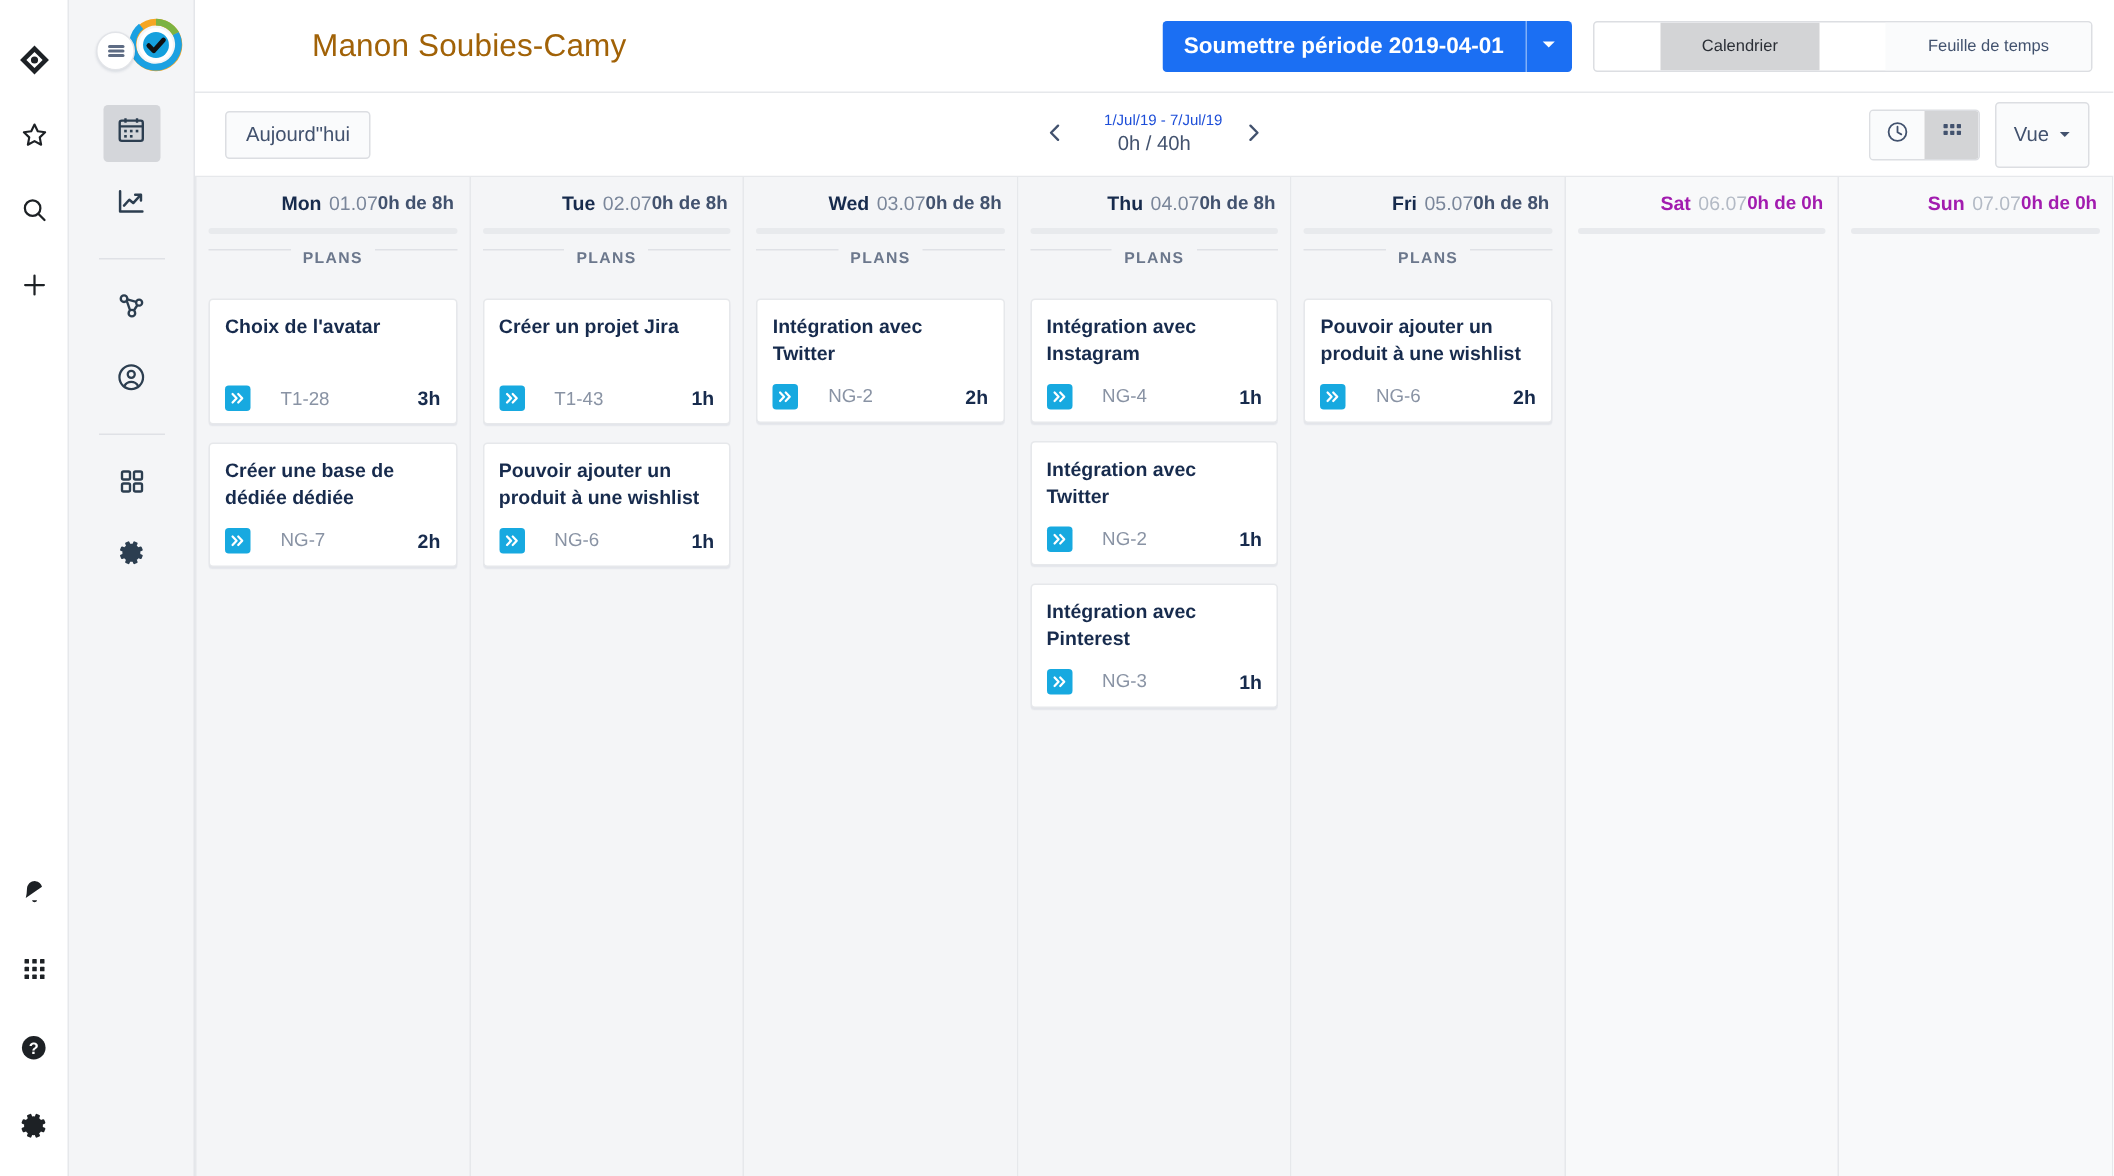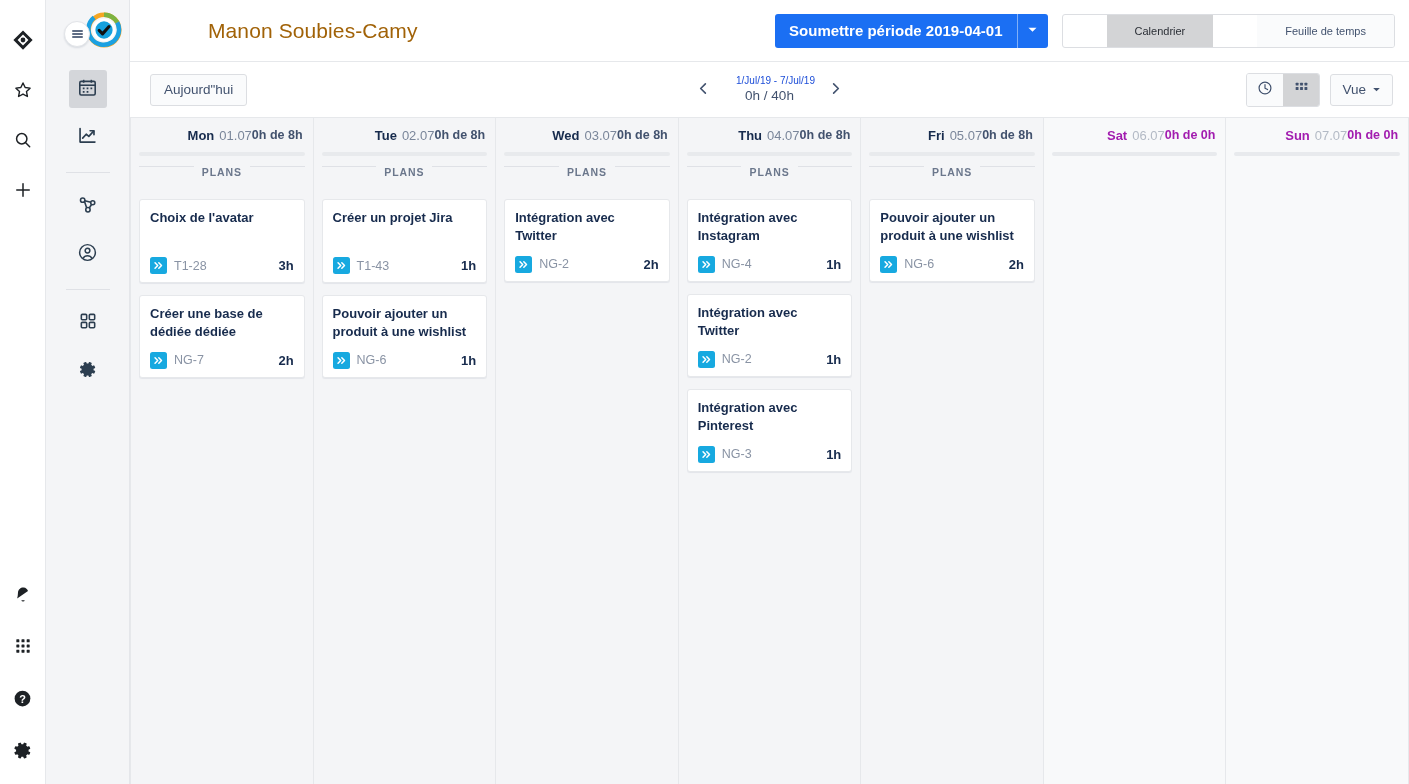--- a/index.html
+++ b/index.html
@@ -114,21 +114,21 @@
   .date-range { font-size: 10px; color: #1d4ed8; white-space: nowrap; margin-left: 12px; }
   .date-hours { font-size: 13.5px; color: #42526E; }
   .toolbar-right { margin-left: auto; display: flex; align-items: center; gap: 10px; }
   .icon-seg { display: flex; border: 1px solid #dcdee2; border-radius: 3px; overflow: hidden; }
   .icon-seg-btn {
     width: 36px; height: 32px; background: #fafbfc; border: none; cursor: pointer;
     display: flex; align-items: center; justify-content: center; color: #42526E;
   }
   .icon-seg-btn.active { background: #d3d4d6; }
   .vue-btn {
-    height: 32px; padding: 0 11px; font-size: 13.5px; font-family: inherit;
+    height: 44px; padding: 0 11px; font-size: 13.5px; font-family: inherit;
     background: #fafbfc; color: #42526E; border: 1px solid #dcdee2; border-radius: 3px;
     cursor: pointer; display: flex; align-items: center; gap: 6px;
   }
 
   
   .week-grid {
     flex: 1 1 auto; display: flex; min-height: 0;
     border-top: 1px solid #e6e8eb;
     background: #fff;
     overflow: hidden;
@@ -175,21 +175,21 @@
     box-shadow: 0 1px 1px rgba(9,30,66,.07);
     cursor: pointer;
     margin-top: 12px;
   }
   .card-title {
     font-size: 13px; font-weight: bold; color: #172B4D;
     line-height: 1.42; margin-bottom: 10px;
     word-wrap: break-word;
   }
   .card-title.single { min-height: 38px; }
-  .card-foot { display: flex; align-items: center; gap: 7px; }
+  .card-foot { display: flex; align-items: center; gap: 20px; }
   .issue-badge {
     width: 17px; height: 17px; border-radius: 2.5px;
     background: #17a9e0; color: #fff; flex: 0 0 17px;
     display: flex; align-items: center; justify-content: center;
   }
   .issue-key { font-size: 12.5px; color: #8993a4; }
   .card-hours { margin-left: auto; font-size: 13px; font-weight: bold; color: #172B4D; }
 </style>
 </head>
 <body>

